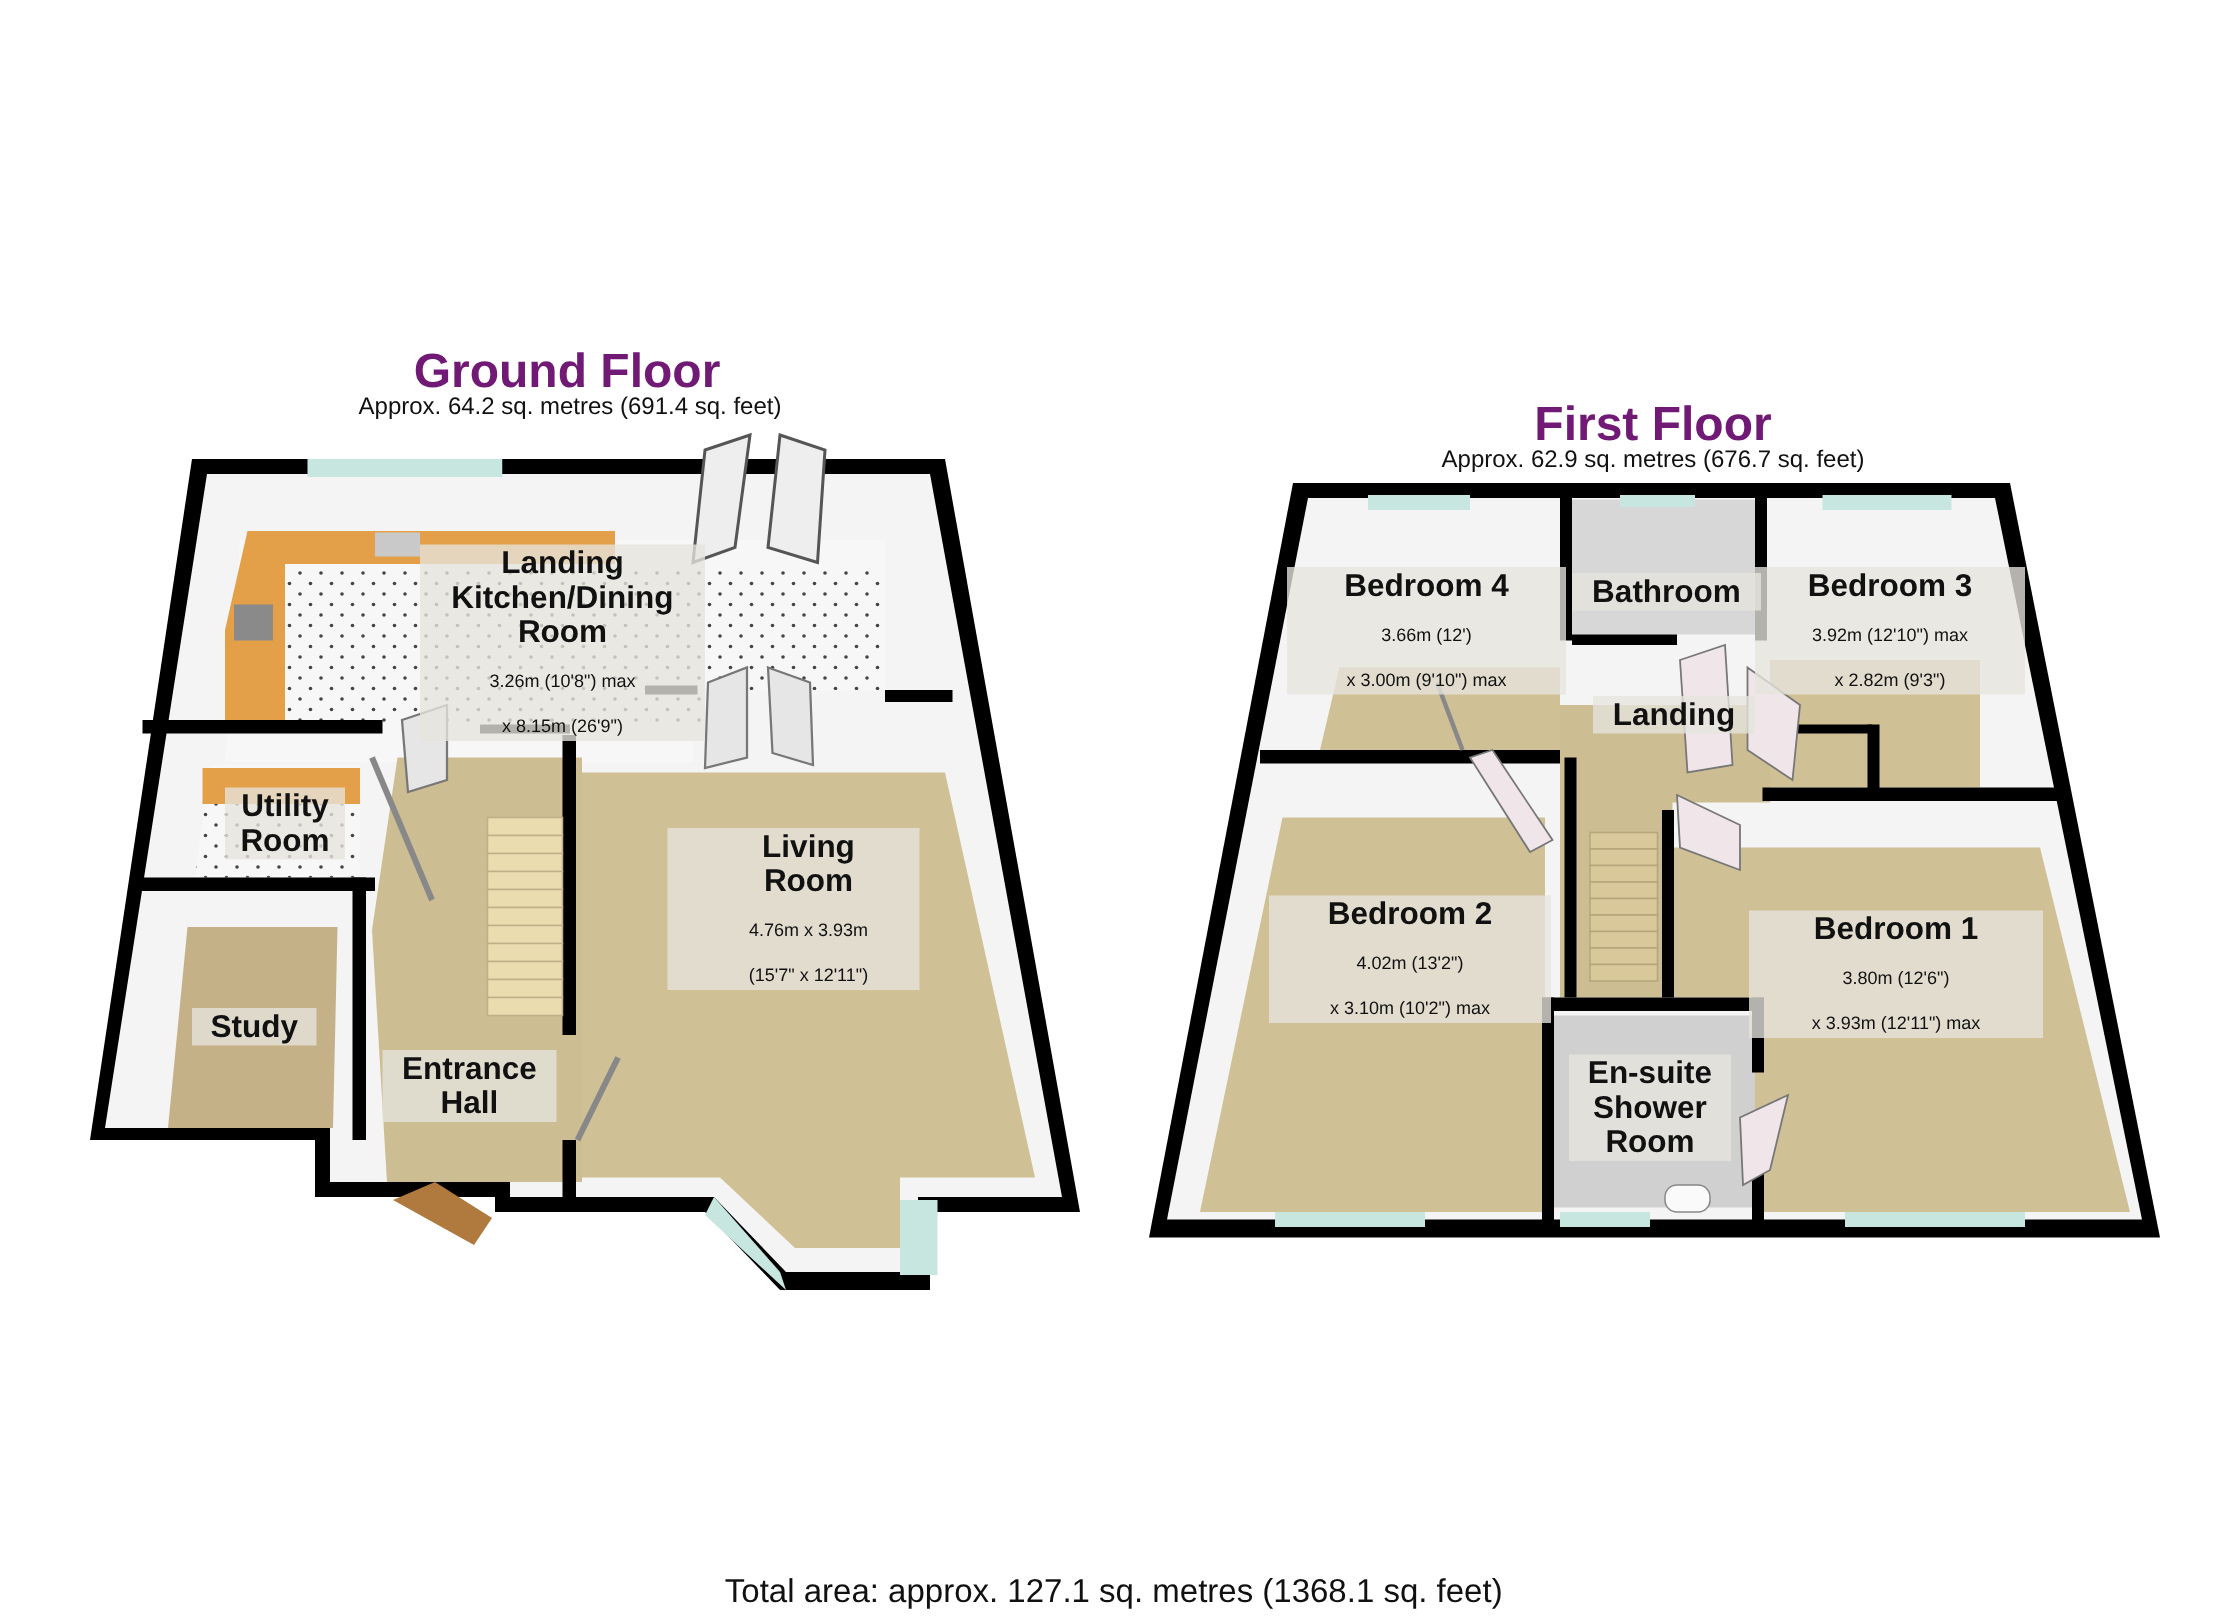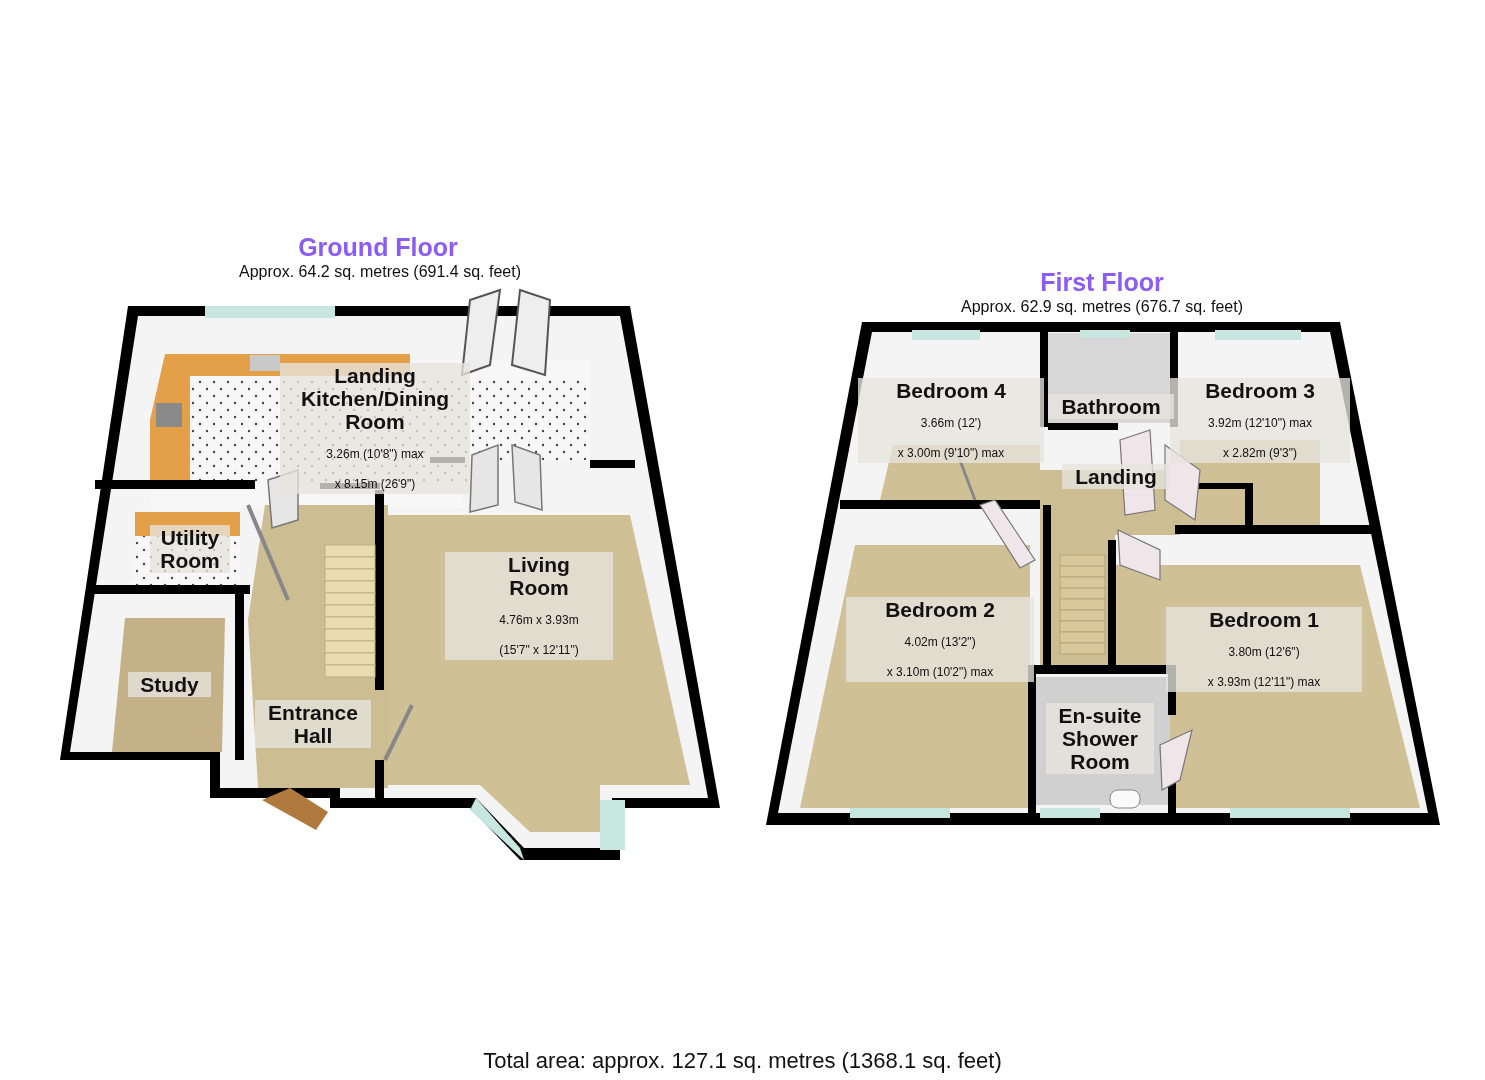--- a/index.html
+++ b/index.html
@@ -1,17 +1,17 @@
 <!DOCTYPE html>
 <html><head>
 <meta charset="utf-8">
 <style>
   html, body { margin:0; padding:0; background:#ffffff; }
   body { width:1485px; height:1080px; position:relative; overflow:hidden; font-family:"Liberation Sans", sans-serif; color:#111; }
-  .floor-title { position:absolute; text-align:center; font-weight:bold; font-size:25px; line-height:28px; color:#8b5cf6; }
+  .floor-title { position:absolute; text-align:center; font-weight:bold; font-size:32px; line-height:28px; color:#701a75; }
   .floor-sub { position:absolute; text-align:center; font-size:16px; line-height:16px; color:#111; }
   svg.plan { position:absolute; left:0; top:0; }
   .label { position:absolute; background:rgba(230,228,222,0.78); text-align:center; color:#111; padding:1px 4px; }
   .label .name { font-weight:bold; font-size:21px; line-height:23px; display:block; }
   .label .dim { font-size:12px; line-height:18px; display:block;margin-top:12px; }
   .total { position:absolute; left:0; width:1485px; top:1048px; text-align:center; font-size:22px; color:#111; }
 </style>
 </head>
 <body>
 
@@ -177,21 +177,21 @@
 
   <rect x="1110" y="790" width="30" height="18" rx="8" fill="#fafafa" stroke="#888"></rect>
 </svg>
 
 <div class="label" style="left:858px; top:378px; width:178px;">
   <span class="name">Bedroom 4</span>
   <span class="dim">3.66m (12')</span>
   <span class="dim">x 3.00m (9'10") max</span>
 </div>
 
-<div class="label" style="left:1048px; top:394px; width:118px;">
+<div class="label" style="left:1048px; top:382px; width:118px;">
   <span class="name">Bathroom</span>
 </div>
 
 <div class="label" style="left:1170px; top:378px; width:172px;">
   <span class="name">Bedroom 3</span>
   <span class="dim">3.92m (12'10") max</span>
   <span class="dim">x 2.82m (9'3")</span>
 </div>
 
 <div class="label" style="left:1062px; top:464px; width:100px;">

